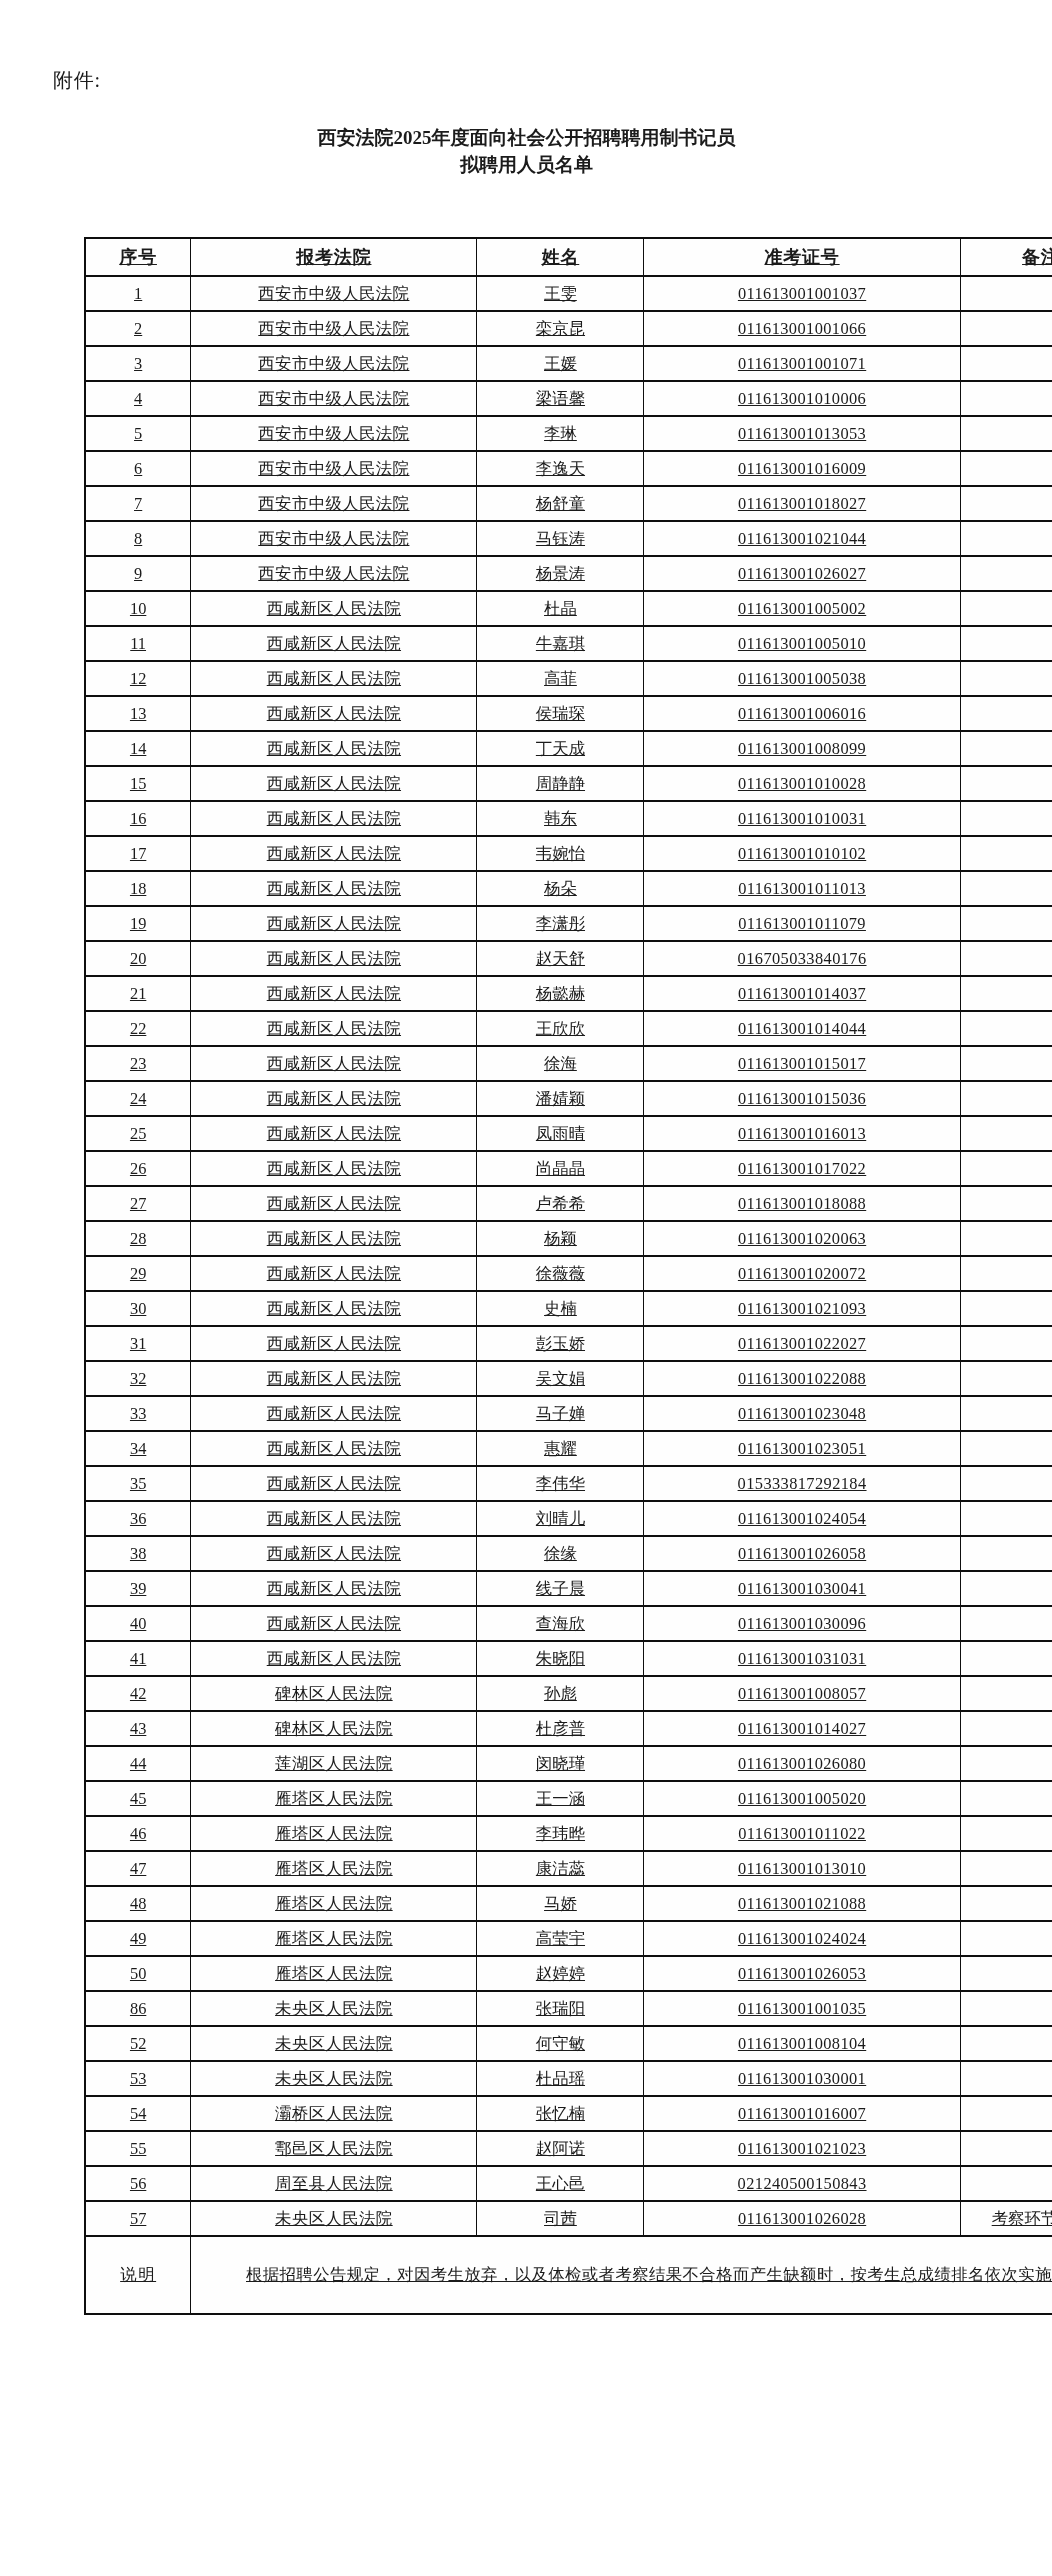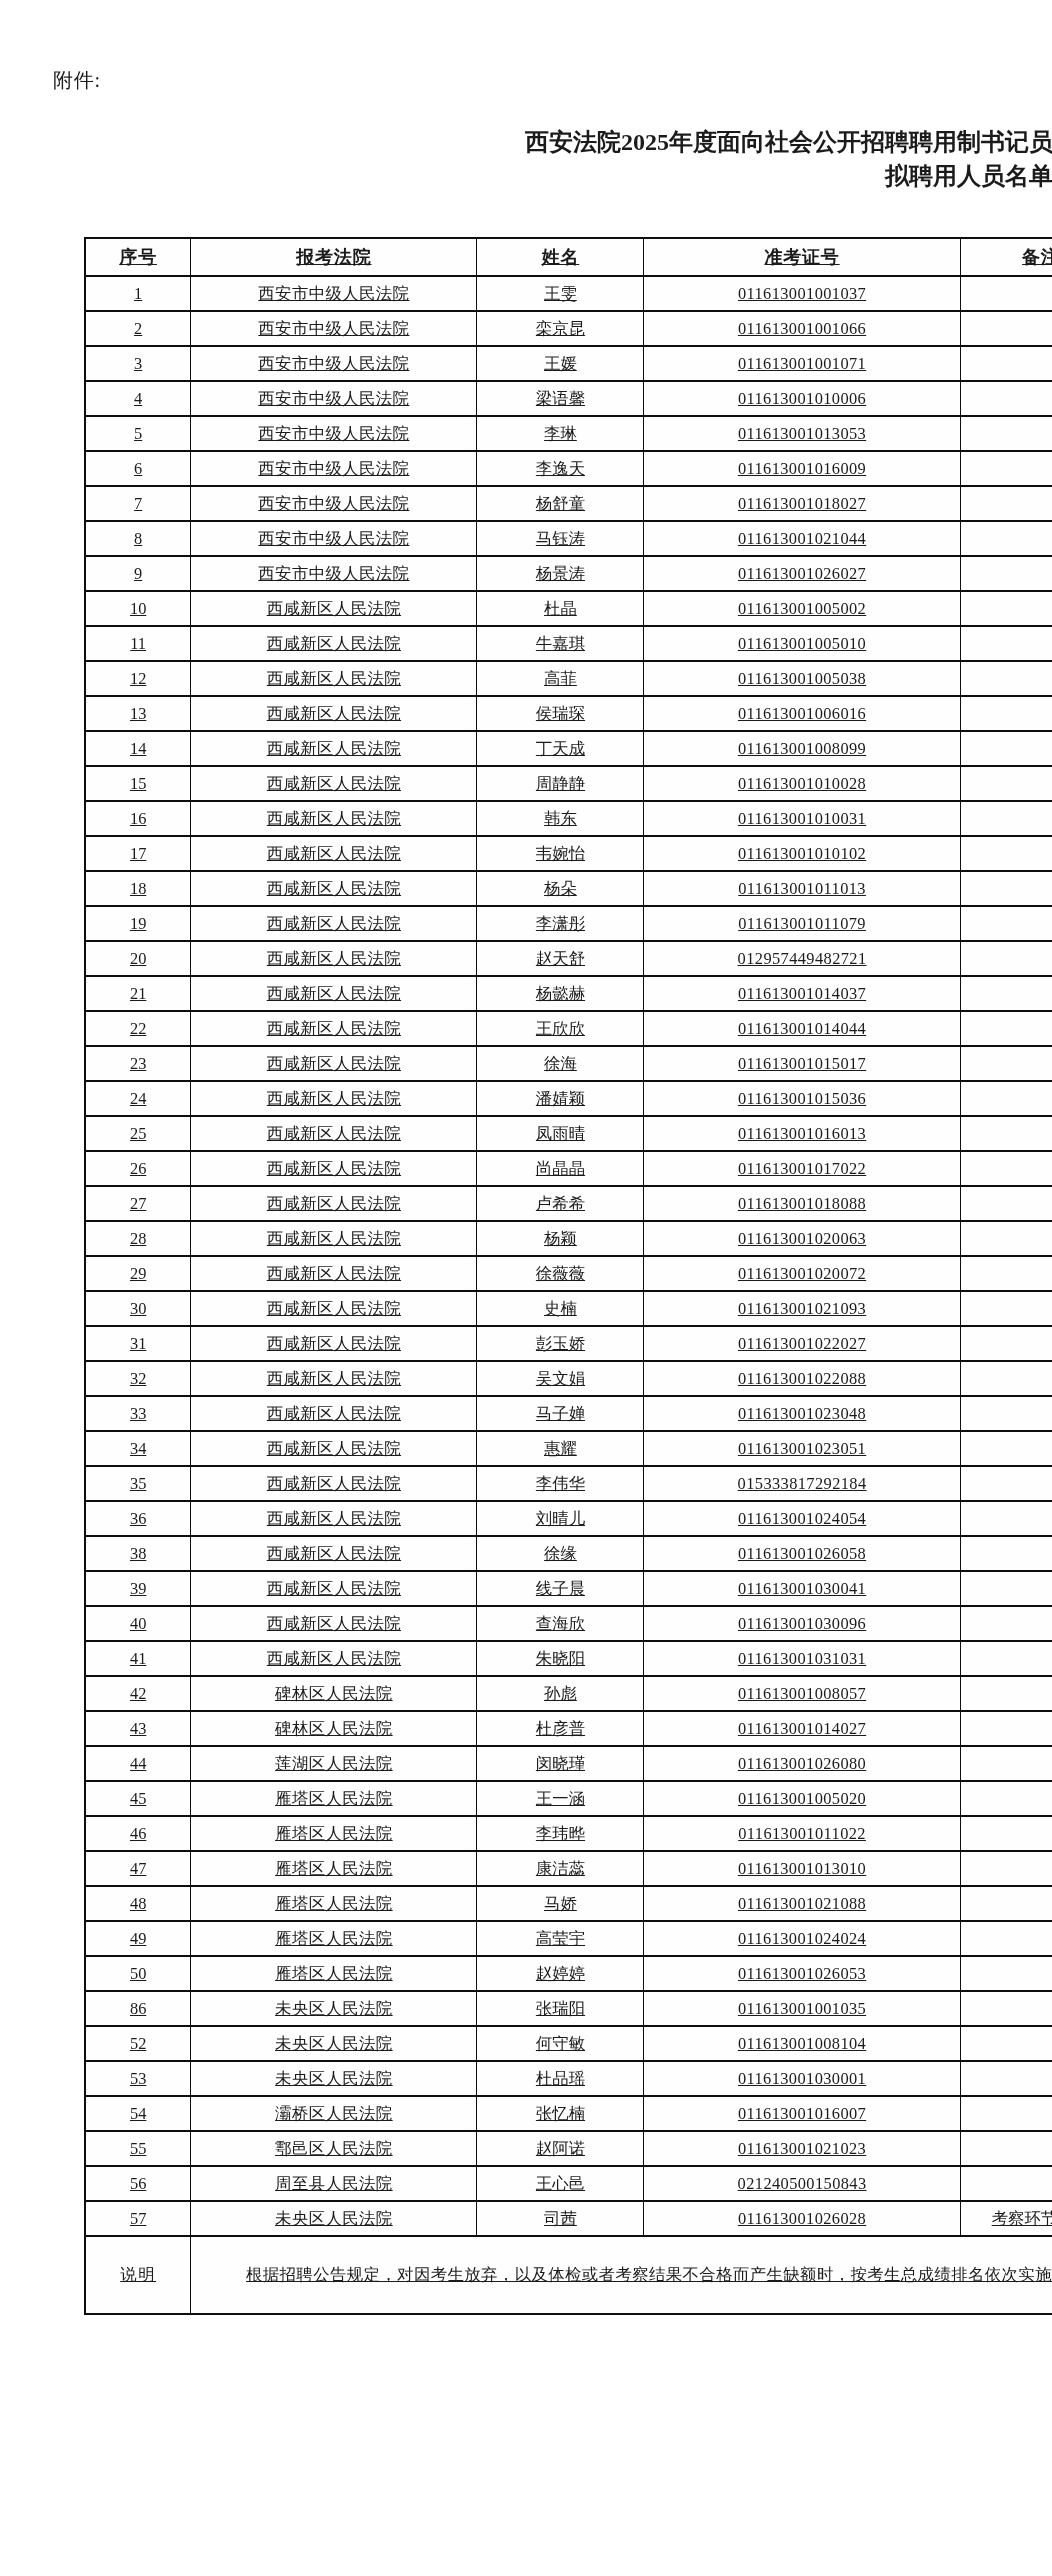--- a/index.html
+++ b/index.html
@@ -19,23 +19,23 @@
     left: 53px;
     top: 67px;
     font-size: 20px;
     letter-spacing: 0.8px;
   }
   .doc-title {
     position: absolute;
     top: 125px;
     left: 0;
     width: 100%;
-    text-align: right;
+    text-align: center;
     font-weight: bold;
-    font-size: 24px;
+    font-size: 19px;
     line-height: 1.42;
   }
   .table-wrap {
     position: absolute;
     top: 237px;
     left: 84px;
     width: 1039px;
     text-decoration: underline;
   }
   table.roster {
@@ -244,21 +244,21 @@
           <td class="c-no">19</td>
           <td class="c-court">西咸新区人民法院</td>
           <td class="c-name">李潇彤</td>
           <td class="c-ticket">011613001011079</td>
           <td class="c-remark"></td>
         </tr>
         <tr>
           <td class="c-no">20</td>
           <td class="c-court">西咸新区人民法院</td>
           <td class="c-name">赵天舒</td>
-          <td class="c-ticket">012957449482721</td>
+          <td class="c-ticket">016705033840176</td>
           <td class="c-remark"></td>
         </tr>
         <tr>
           <td class="c-no">21</td>
           <td class="c-court">西咸新区人民法院</td>
           <td class="c-name">杨懿赫</td>
           <td class="c-ticket">011613001014037</td>
           <td class="c-remark"></td>
         </tr>
         <tr>

